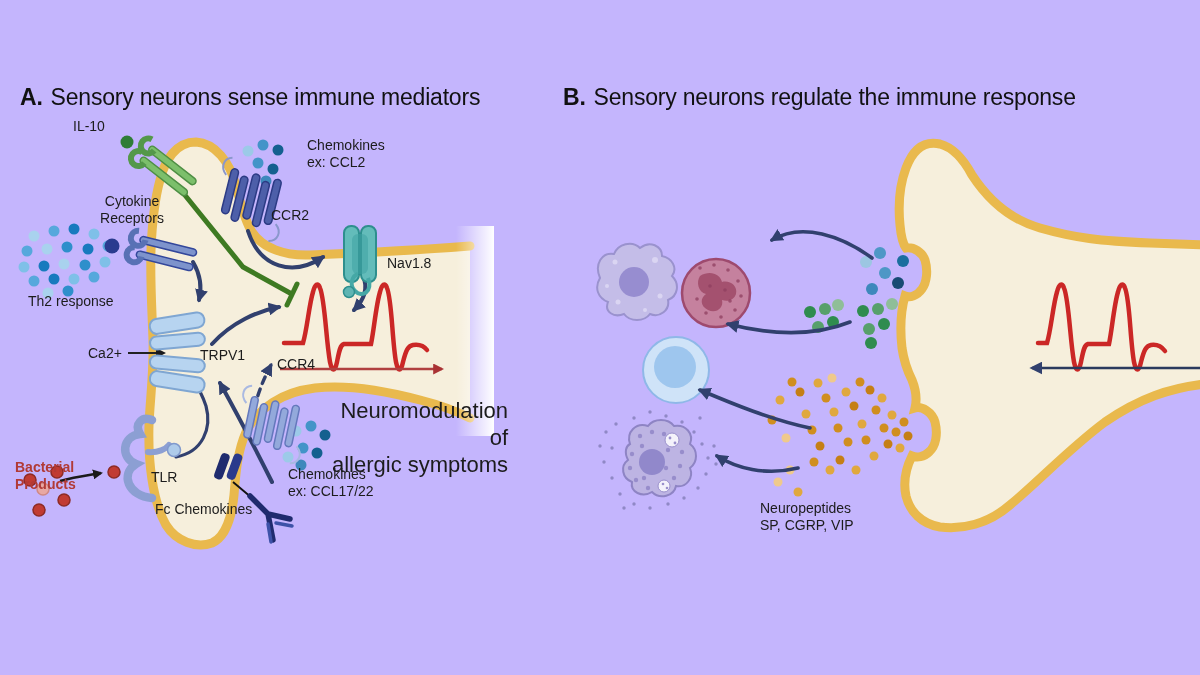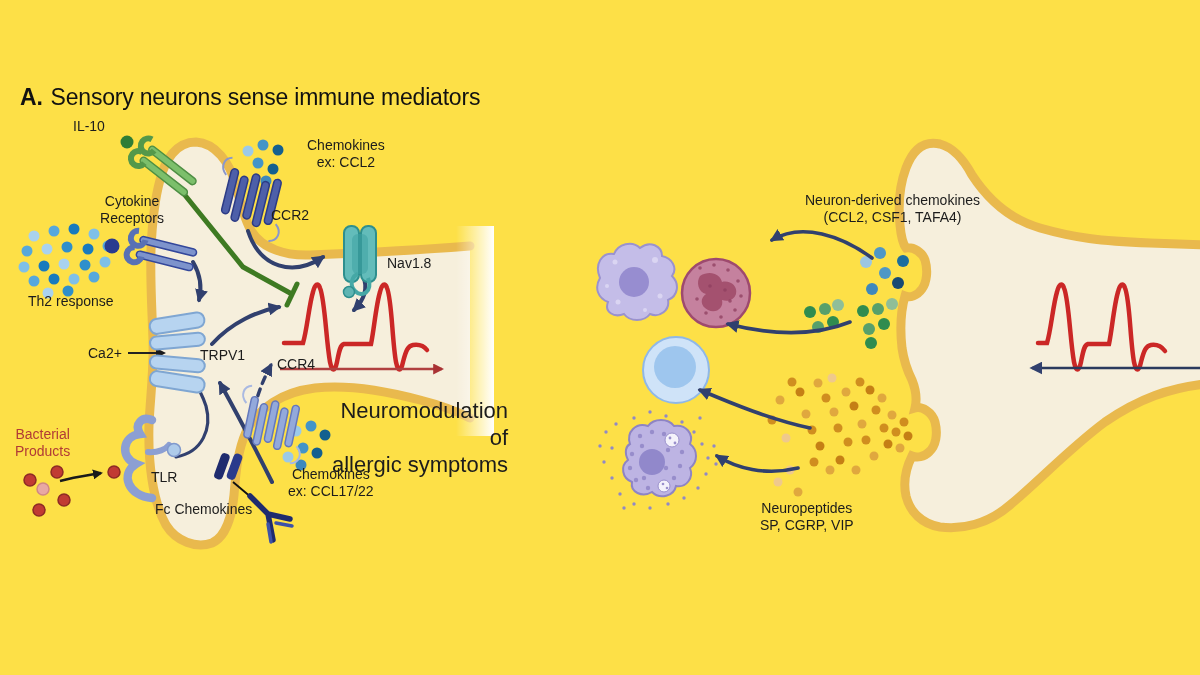--- a/index.html
+++ b/index.html
@@ -1,24 +1,24 @@
 <!DOCTYPE html>
 <html><head>
 <meta charset="utf-8">
 <style>
   html,body{margin:0;padding:0;background:#ffffff;}
-  #stage{position:relative;width:1200px;height:675px;background:#fde047;overflow:hidden;
+  #stage{position:relative;width:1200px;height:675px;background:#c4b5fd;overflow:hidden;
          font-family:"Liberation Sans",sans-serif;}
   #art{position:absolute;left:0;top:0;}
   .ptitle{position:absolute;font-size:23px;color:#111;letter-spacing:-0.2px;white-space:nowrap;}
   .ptitle b{font-weight:700;margin-right:8px;}
-  .lbl{position:absolute;font-size:14px;line-height:1.22;color:#1c1c1c;white-space:pre-line;text-align:center;}
+  .lbl{position:absolute;font-size:14px;line-height:1.22;color:#1c1c1c;white-space:pre-line;}
   .lbl.center{text-align:center;}
   .lbl.big{font-size:22px;text-align:right;}
-  .lbl.redbold{font-weight:400;color:#B13A36;}
+  .lbl.redbold{font-weight:700;color:#B13A36;margin-top:33px;}
 </style>
 </head>
 <body>
 
 <div id="stage">
 
 <svg id="art" width="1200" height="675" viewBox="0 0 1200 675">
   <defs>
     <marker id="mN" viewBox="0 0 10 10" refX="8" refY="5" markerWidth="13" markerHeight="13" orient="auto" markerUnits="userSpaceOnUse">
           <path d="M0 0 L10 5 L0 10 Z" fill="#31406E"></path>
@@ -348,20 +348,21 @@
 
   <g fill="none" stroke="#31406E" stroke-width="3.6" stroke-linecap="round">
     <path d="M 872 258 C 842 236 802 222 772 240" marker-end="url(#mN)"></path>
     <path d="M 850 322 C 815 336 775 336 728 324" marker-end="url(#mN)"></path>
     <path d="M 810 428 C 772 420 733 404 700 390" marker-end="url(#mN)"></path>
     <path d="M 798 468 C 765 476 736 468 717 456" marker-end="url(#mN)"></path>
   </g>
 </svg>
 
 <div class="ptitle" style="left:20px;top:84px"><b>A.</b><span>Sensory neurons sense immune mediators</span></div>
+<div class="ptitle" style="left:563px;top:84px"><b>B.</b><span>Sensory neurons regulate the immune response</span></div>
 
 <div class="lbl" style="left:73px;top:118px">IL-10</div>
 <div class="lbl center" style="left:94px;top:193px;width:76px">Cytokine
 Receptors</div>
 <div class="lbl" style="left:28px;top:293px">Th2 response</div>
 <div class="lbl" style="left:307px;top:137px">Chemokines
 ex: CCL2</div>
 <div class="lbl" style="left:271px;top:207px">CCR2</div>
 <div class="lbl" style="left:387px;top:255px">Nav1.8</div>
 <div class="lbl" style="left:88px;top:345px">Ca2+</div>
@@ -369,18 +370,16 @@
 <div class="lbl" style="left:277px;top:356px">CCR4</div>
 <div class="lbl center big" style="left:330px;top:398px;width:178px">Neuromodulation of
 allergic symptoms</div>
 <div class="lbl" style="left:288px;top:466px">Chemokines
 ex: CCL17/22</div>
 <div class="lbl redbold" style="left:15px;top:426px">Bacterial
 Products</div>
 <div class="lbl" style="left:151px;top:469px">TLR</div>
 <div class="lbl" style="left:155px;top:501px">Fc Chemokines</div>
 
-<div class="lbl" style="left:805px;top:192px">Neuron-derived chemokines
-(CCL2, CSF1, TAFA4)</div>
 <div class="lbl" style="left:760px;top:500px">Neuropeptides
 SP, CGRP, VIP</div>
 
 </div>
 
 </body></html>

